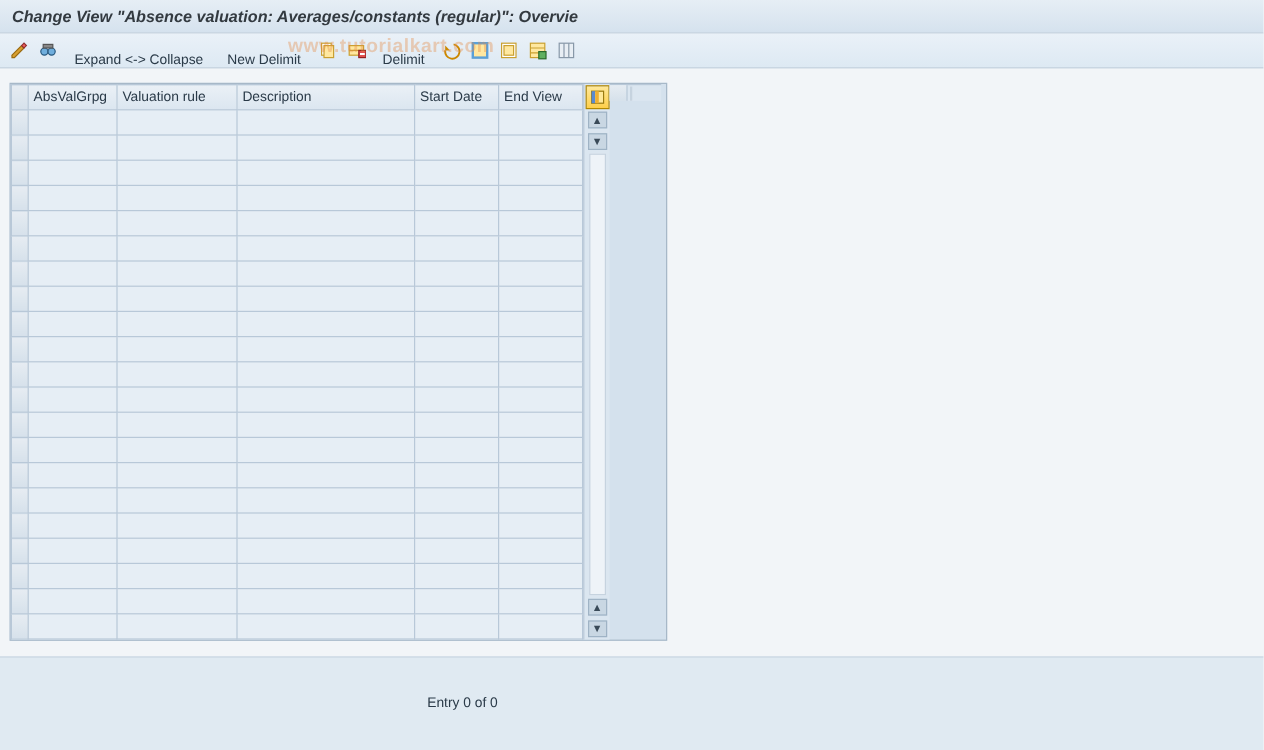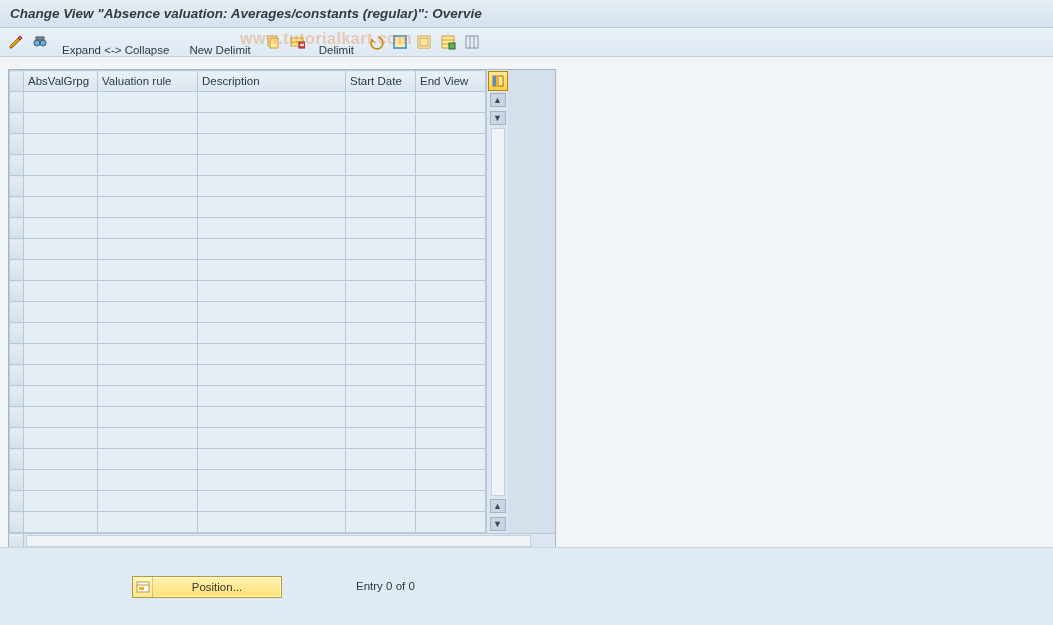--- a/index.html
+++ b/index.html
@@ -67,21 +67,21 @@
     letter-spacing: .5px;
     pointer-events: none;
     font-family: "Trebuchet MS", Arial, sans-serif;
   }
 
   
   .table-wrap {
     margin: 12px 0 0 8px;
     width: 548px;
     display: flex;
-    flex-direction: column;
+    flex-direction: row;
     border: 1px solid #a7b8c8;
     background: #d4e1ed;
   }
   .table-inner {
     display: flex;
   }
   .grid {
     border-collapse: collapse;
     background: #e6eef5;
   }
@@ -495,24 +495,14 @@
   </div>
 
   <div class="hscroll">
     <div class="corner"></div>
     <div class="htrack"></div>
     <div class="hr"></div>
   </div>
 </div>
 
 <div class="footer-area">
-  <div class="position-btn">
-    <span class="icon-slot">
-      <svg width="14" height="14" viewBox="0 0 14 14">
-        <rect x="1" y="2" width="12" height="10" fill="#fff" stroke="#b59a3a"></rect>
-        <line x1="1" y1="5" x2="13" y2="5" stroke="#b59a3a"></line>
-        <rect x="3" y="7" width="5" height="3" fill="#f0b030"></rect>
-      </svg>
-    </span>
-    <span class="lbl">Position...</span>
-  </div>
   <div class="entry-text">Entry 0 of 0</div>
 </div>
 
 </body></html>

